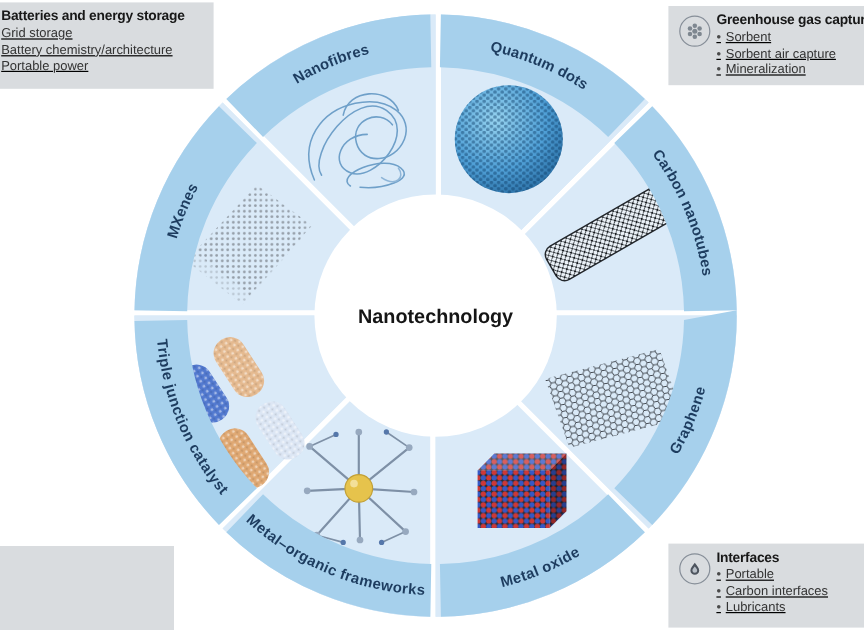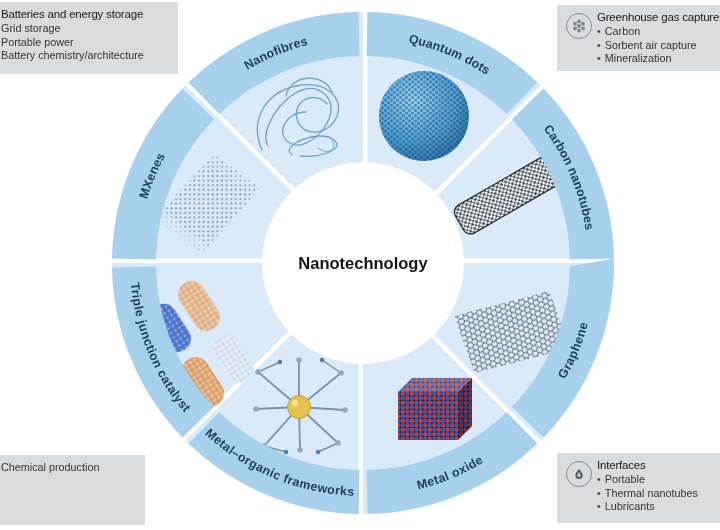--- a/index.html
+++ b/index.html
@@ -8,22 +8,22 @@
     background:#ffffff;font-family:"Liberation Sans", sans-serif;
   }
   .stage{position:absolute;inset:0;}
   svg text{font-family:"Liberation Sans", sans-serif;}
   .sliceA{fill:#daeaf8;stroke:#ffffff;stroke-width:9;stroke-linejoin:round;paint-order:stroke;}
   .sliceB{fill:#daeaf8;}
   .band{fill:#a6d0ec;}
   .arcLabel{font-size:12.4px;font-weight:bold;fill:#1d3c5f;letter-spacing:.25px;}
   .centerLabel{font-size:16.5px;font-weight:bold;fill:#151515;}
   .cbox{position:absolute;background:#d9dcdf;box-sizing:border-box;padding:6px 8px 5px 9px;}
-  .cbox-title{font-size:11.5px;font-weight:normal;color:#181818;letter-spacing:-.2px;margin:0 0 2px 0;white-space:nowrap;}
-  .cbox ul{margin:0;padding:0;}
+  .cbox-title{font-size:11.5px;font-weight:bold;color:#181818;letter-spacing:-.2px;margin:0 0 2px 0;white-space:nowrap;}
+  .cbox ul{margin:0;padding:0;text-decoration:underline;}
   .cbox li{list-style:none;font-size:10.8px;color:#333333;line-height:13.6px;white-space:nowrap;}
   .blt{margin-right:4px;color:#4a4a4a;}
   .cbox--right{padding-left:40px;}
   .boxicon{position:absolute;left:9px;top:8px;width:26px;height:26px;border:1.5px solid #868e98;
     border-radius:50%;box-sizing:border-box;display:flex;align-items:center;justify-content:center;background:transparent;}
 </style>
 </head>
 <body>
 
 <div class="stage">
@@ -184,61 +184,60 @@
 
   <circle cx="363" cy="263" r="101" fill="#ffffff"></circle>
   <text class="centerLabel" x="363" y="269" text-anchor="middle">Nanotechnology</text>
 </svg>
 
 
 <div class="cbox cbox--left" style="left:-8px;top:2px;width:186px;min-height:72px;">
   <div class="cbox-title">Batteries and energy storage</div>
   <ul>
     <li><span>Grid storage</span></li>
+    <li><span>Battery chemistry/architecture</span></li>
     <li><span>Portable power</span></li>
-    <li><span>Battery chemistry/architecture</span></li>
   </ul>
 </div>
 
 <div class="cbox cbox--right" style="left:557px;top:5px;width:196px;min-height:66px;">
   <div class="boxicon">
     <svg width="16" height="16" viewBox="0 0 16 16">
       <g fill="#7e8790">
         <circle cx="8" cy="8" r="2.1"></circle>
         <circle cx="8" cy="3.4" r="1.9"></circle>
             <circle cx="12" cy="5.7" r="1.9"></circle>
             <circle cx="12" cy="10.3" r="1.9"></circle>
         <circle cx="8" cy="12.6" r="1.9"></circle>
             <circle cx="4" cy="10.3" r="1.9"></circle>
             <circle cx="4" cy="5.7" r="1.9"></circle>
       </g>
     </svg>
   </div>
   <div class="cbox-title">Greenhouse gas capture</div>
   <ul>
-    <li><span class="blt">•</span><span>Carbon</span></li>
+    <li><span class="blt">•</span><span>Sorbent</span></li>
     <li><span class="blt">•</span><span>Sorbent air capture</span></li>
     <li><span class="blt">•</span><span>Mineralization</span></li>
   </ul>
 </div>
 
 <div class="cbox cbox--left" style="left:-8px;top:455px;width:153px;min-height:70px;">
   <ul>
-    <li><span>Chemical production</span></li>
   </ul>
 </div>
 
 <div class="cbox cbox--right" style="left:557px;top:453px;width:196px;min-height:70px;">
   <div class="boxicon">
     <svg width="16" height="16" viewBox="0 0 24 24">
       <path d="M12,4.5 C14.5,8 17.5,10.8 17.5,14 A5.5,5.5 0 0 1 6.5,14 C6.5,10.8 9.5,8 12,4.5 Z" fill="#4d545e"></path>
       <path d="M12,9 C13.3,10.8 15,12.3 15,14 A3,3 0 0 1 9,14 C9,12.3 10.7,10.8 12,9 Z" fill="#b8bfc7"></path>
     </svg>
   </div>
   <div class="cbox-title">Interfaces</div>
   <ul>
     <li><span class="blt">•</span><span>Portable</span></li>
-    <li><span class="blt">•</span><span>Thermal nanotubes</span></li>
+    <li><span class="blt">•</span><span>Carbon interfaces</span></li>
     <li><span class="blt">•</span><span>Lubricants</span></li>
   </ul>
 </div>
 
 </div>
 
 </body></html>

